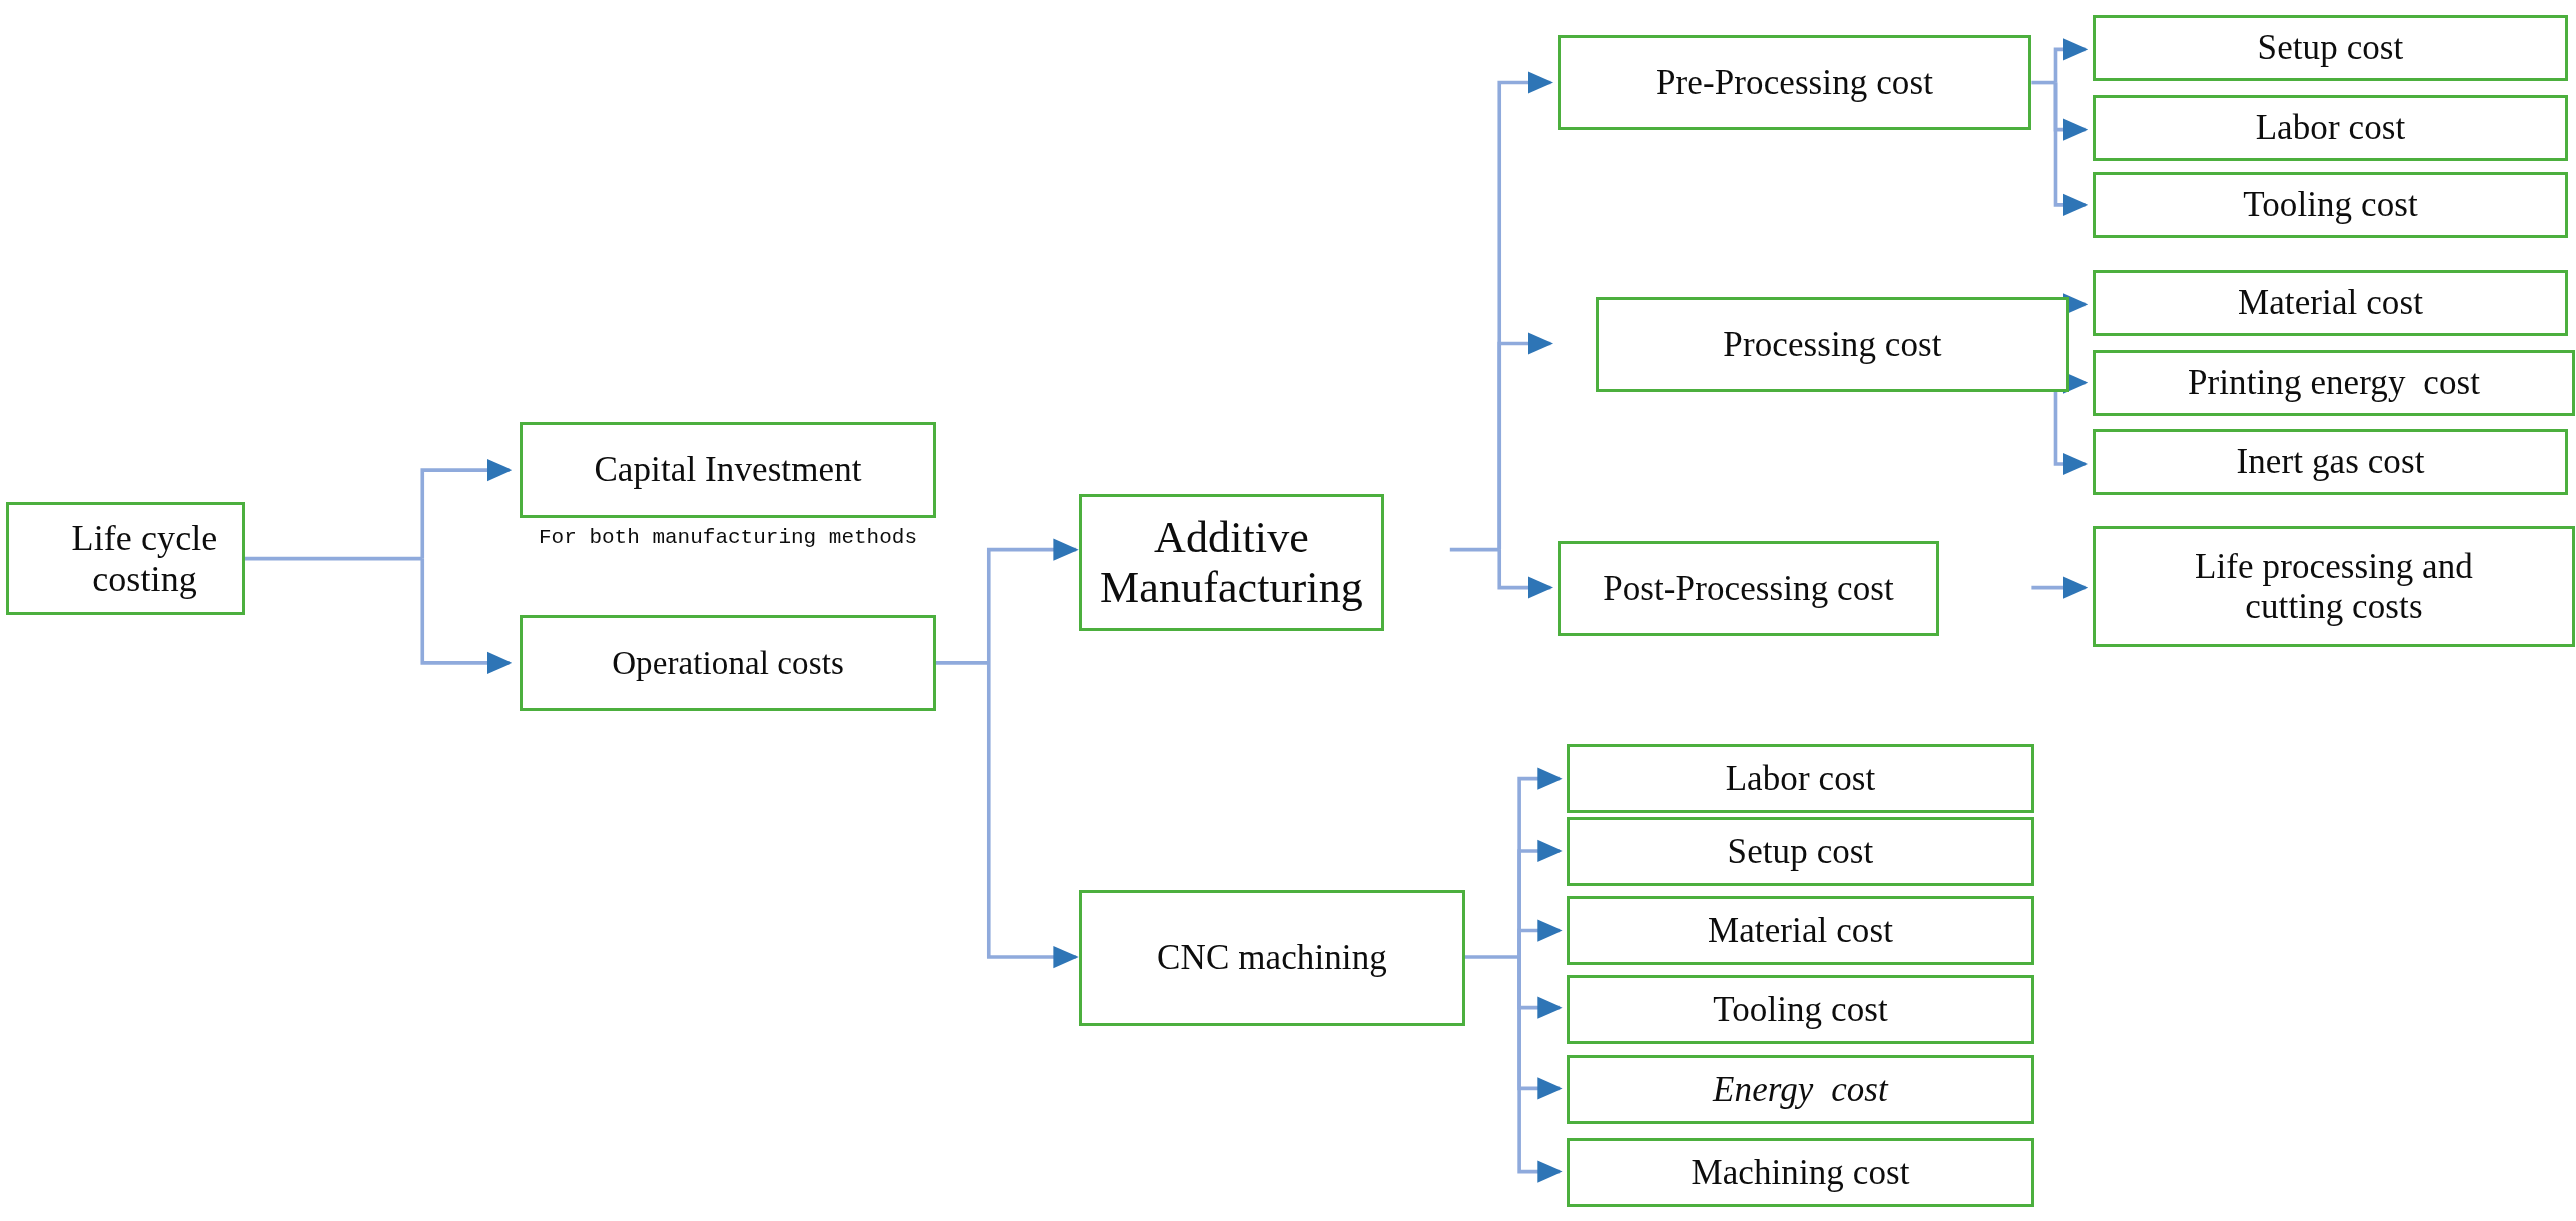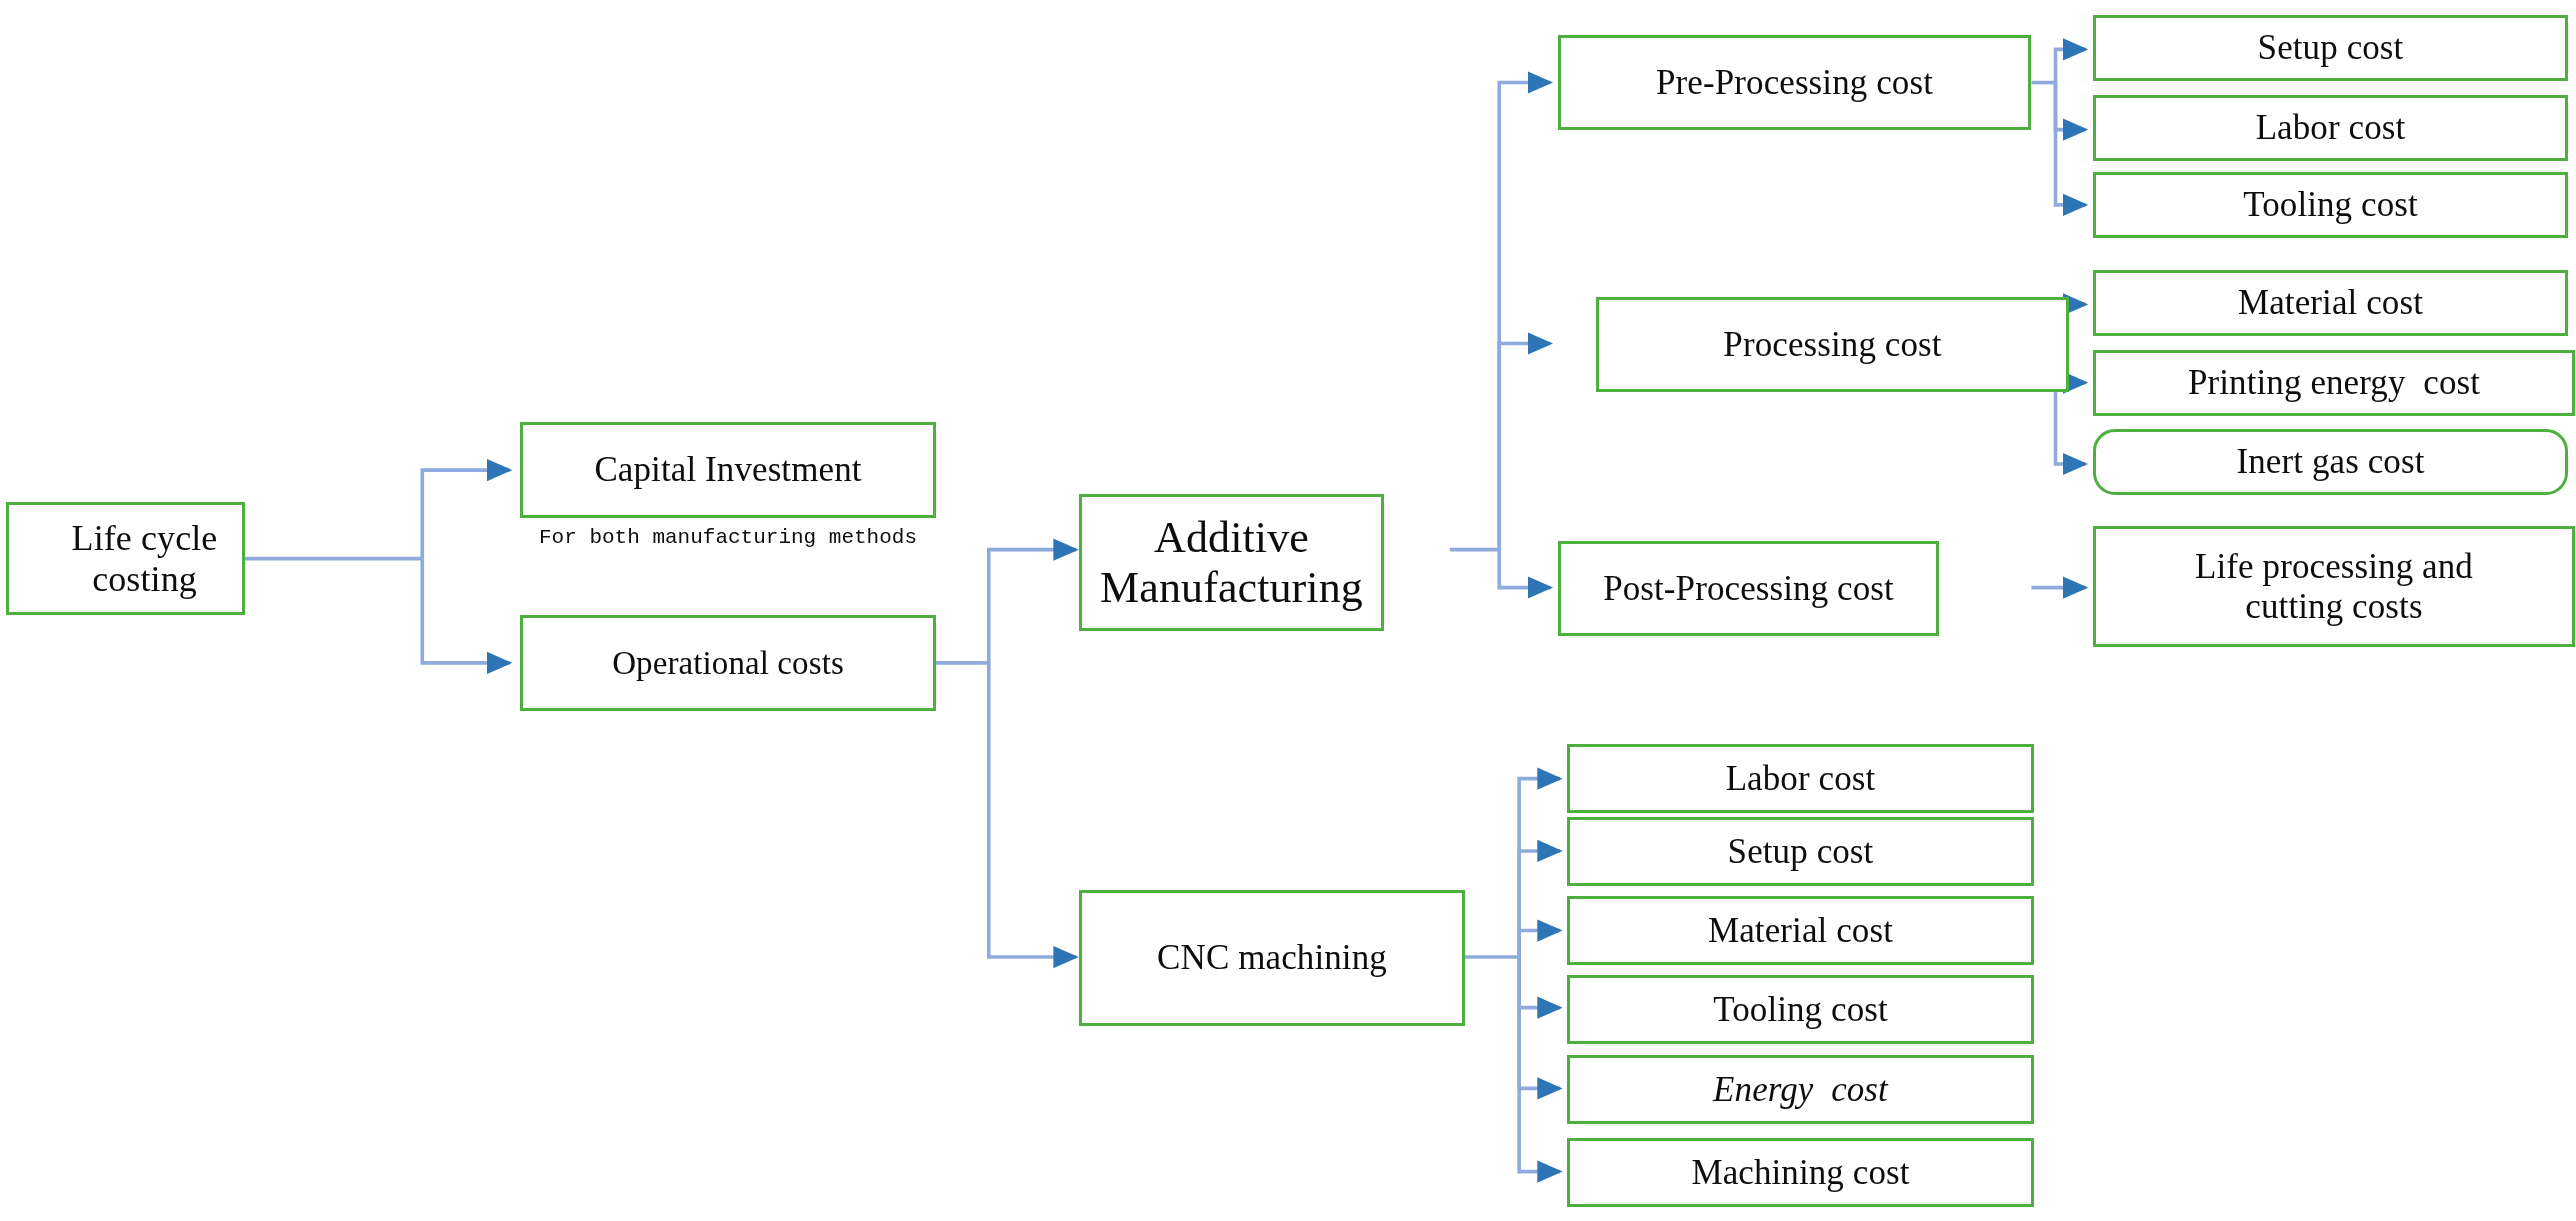--- a/index.html
+++ b/index.html
@@ -111,21 +111,21 @@
   <div class="node" style="left:2093px;top:15px;width:475px;height:66px;font-size:35px;">Setup cost</div>
 
   <div class="node" style="left:2093px;top:95px;width:475px;height:66px;font-size:35px;">Labor cost</div>
 
   <div class="node" style="left:2093px;top:172px;width:475px;height:66px;font-size:35px;">Tooling cost</div>
 
   <div class="node" style="left:2093px;top:270px;width:475px;height:66px;font-size:35px;">Material cost</div>
 
   <div class="node" style="left:2093px;top:350px;width:482px;height:66px;font-size:35px;">Printing energy  cost</div>
 
-  <div class="node" style="left:2093px;top:429px;width:475px;height:66px;font-size:35px;border-radius:22px;">Inert gas cost</div>
+  <div class="node" style="left:2093px;top:429px;width:475px;height:66px;font-size:35px;">Inert gas cost</div>
 
   <div class="node" style="left:2093px;top:526px;width:482px;height:121px;font-size:35px;">Life processing and
 cutting costs</div>
 
   <div class="node" style="left:1567px;top:744px;width:467px;height:69px;font-size:35px;">Labor cost</div>
 
   <div class="node" style="left:1567px;top:817px;width:467px;height:69px;font-size:35px;">Setup cost</div>
 
   <div class="node" style="left:1567px;top:896px;width:467px;height:69px;font-size:35px;">Material cost</div>
 

